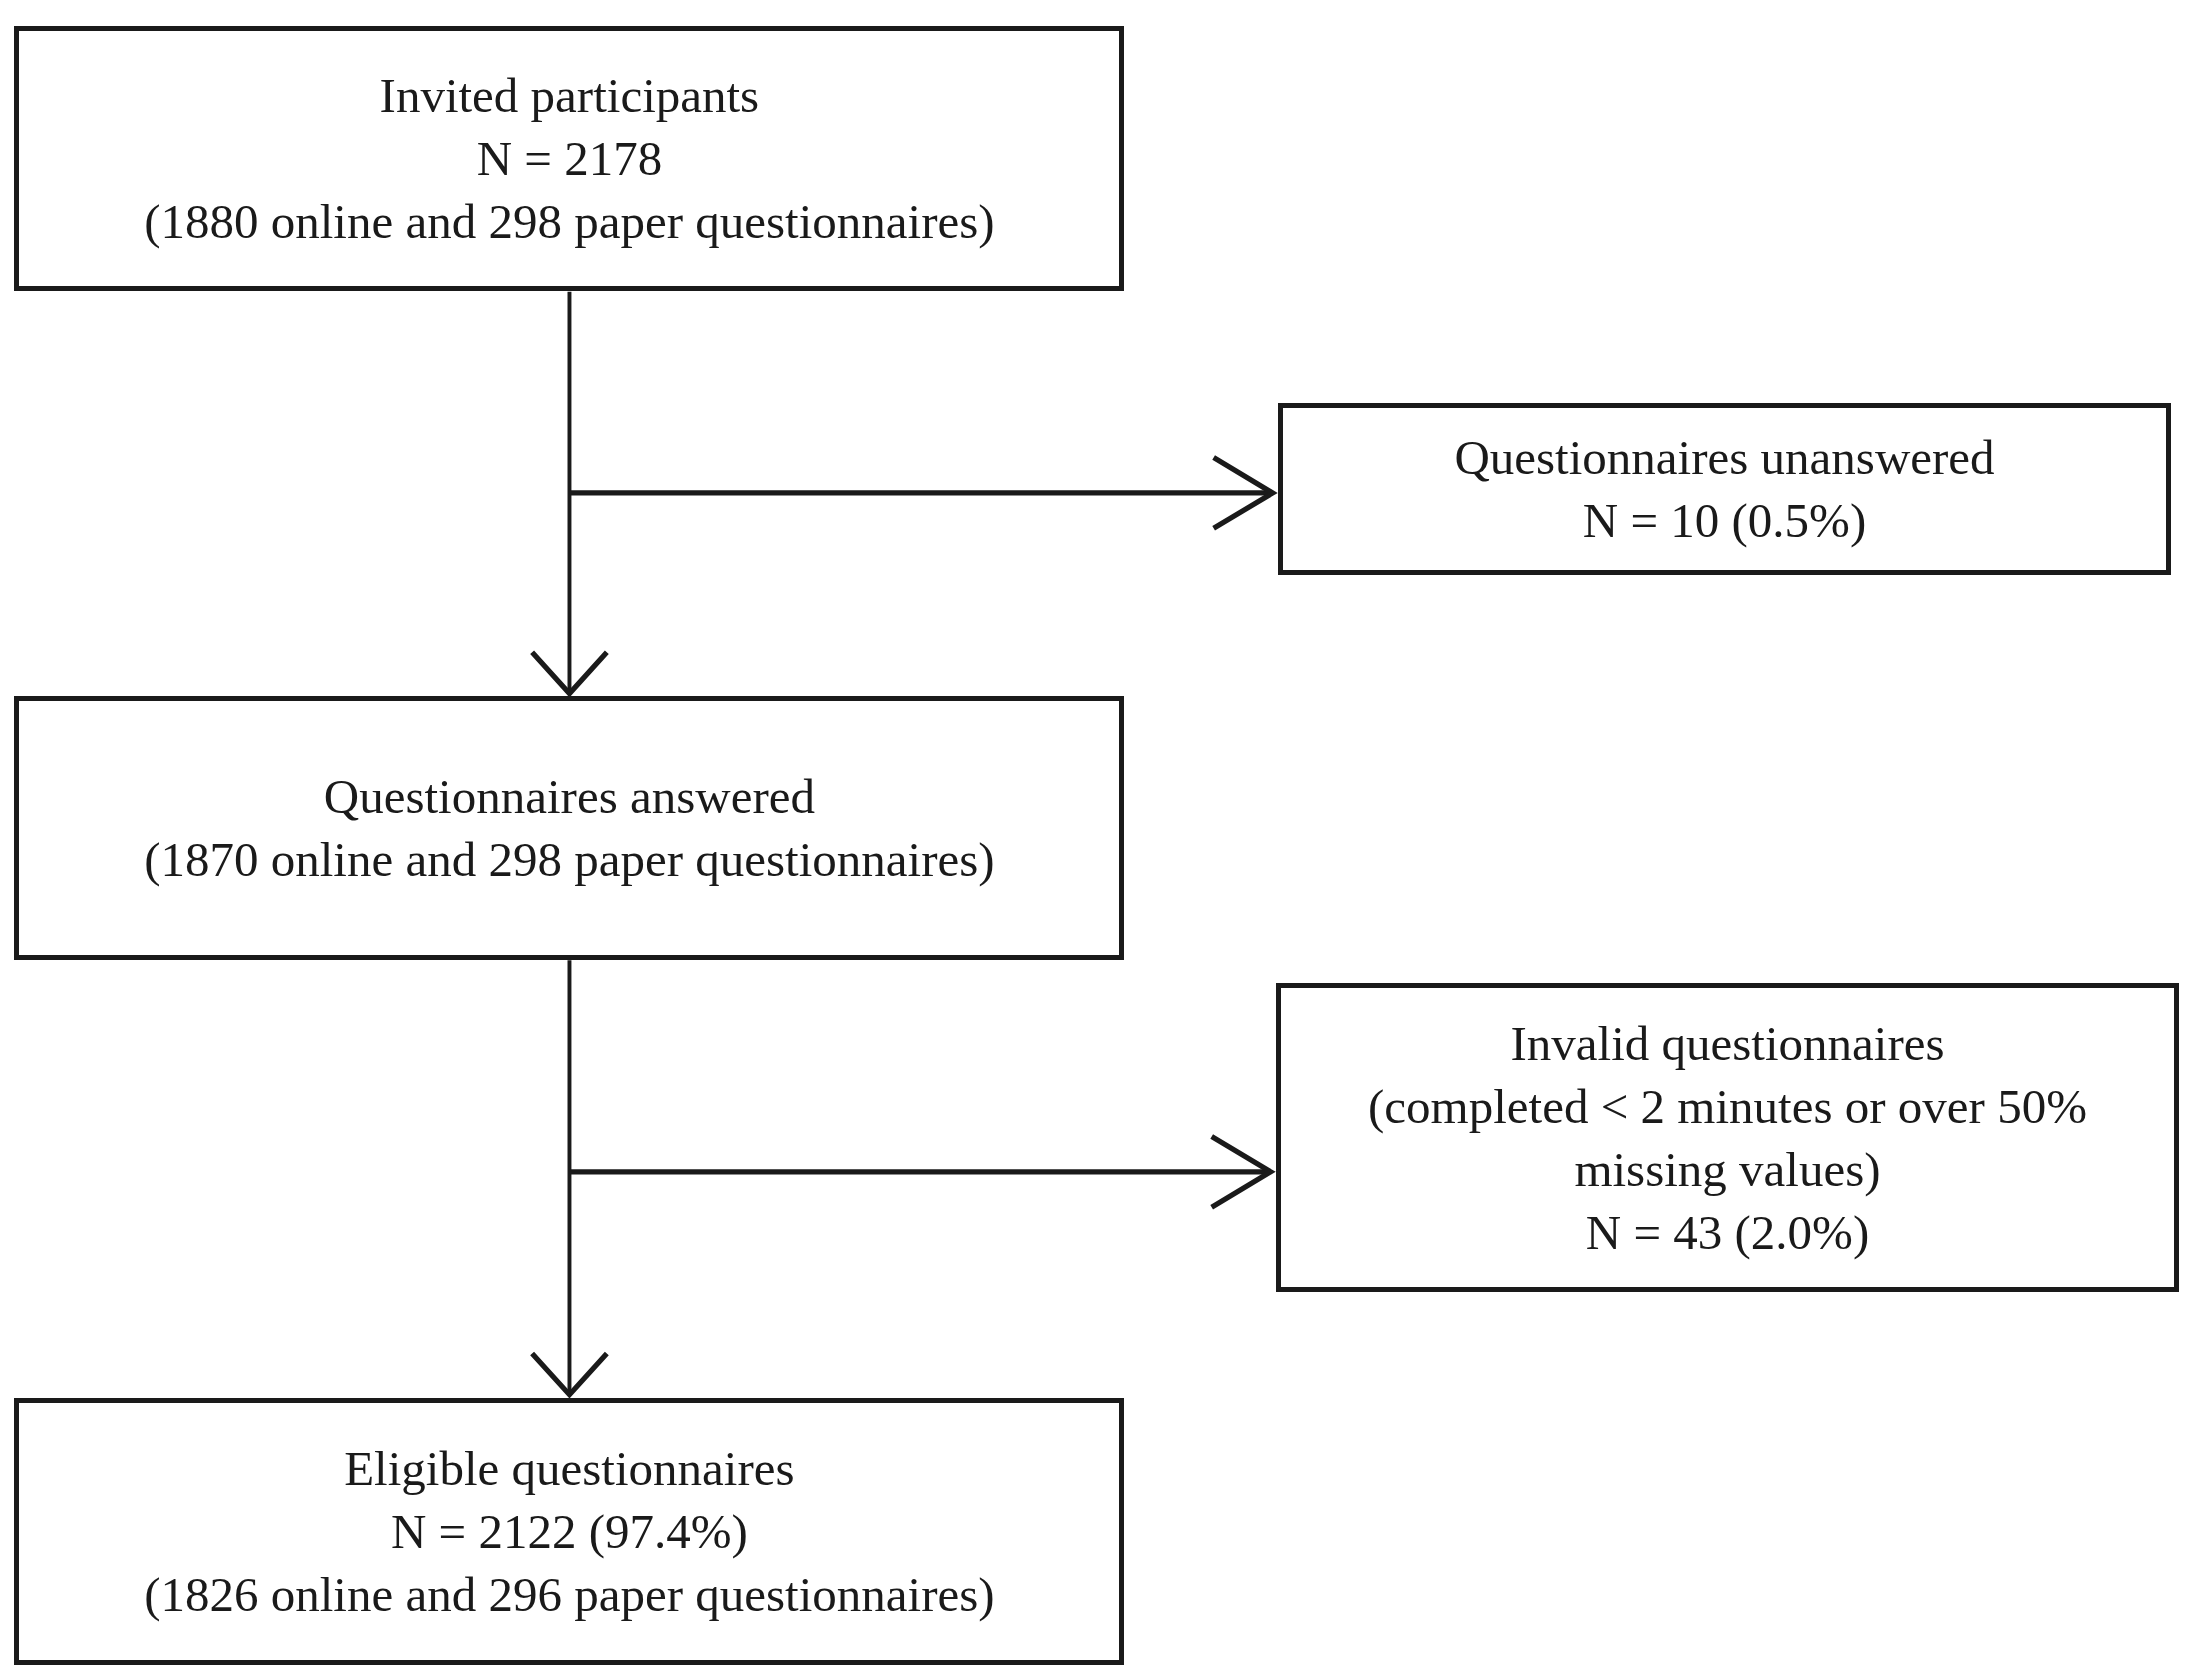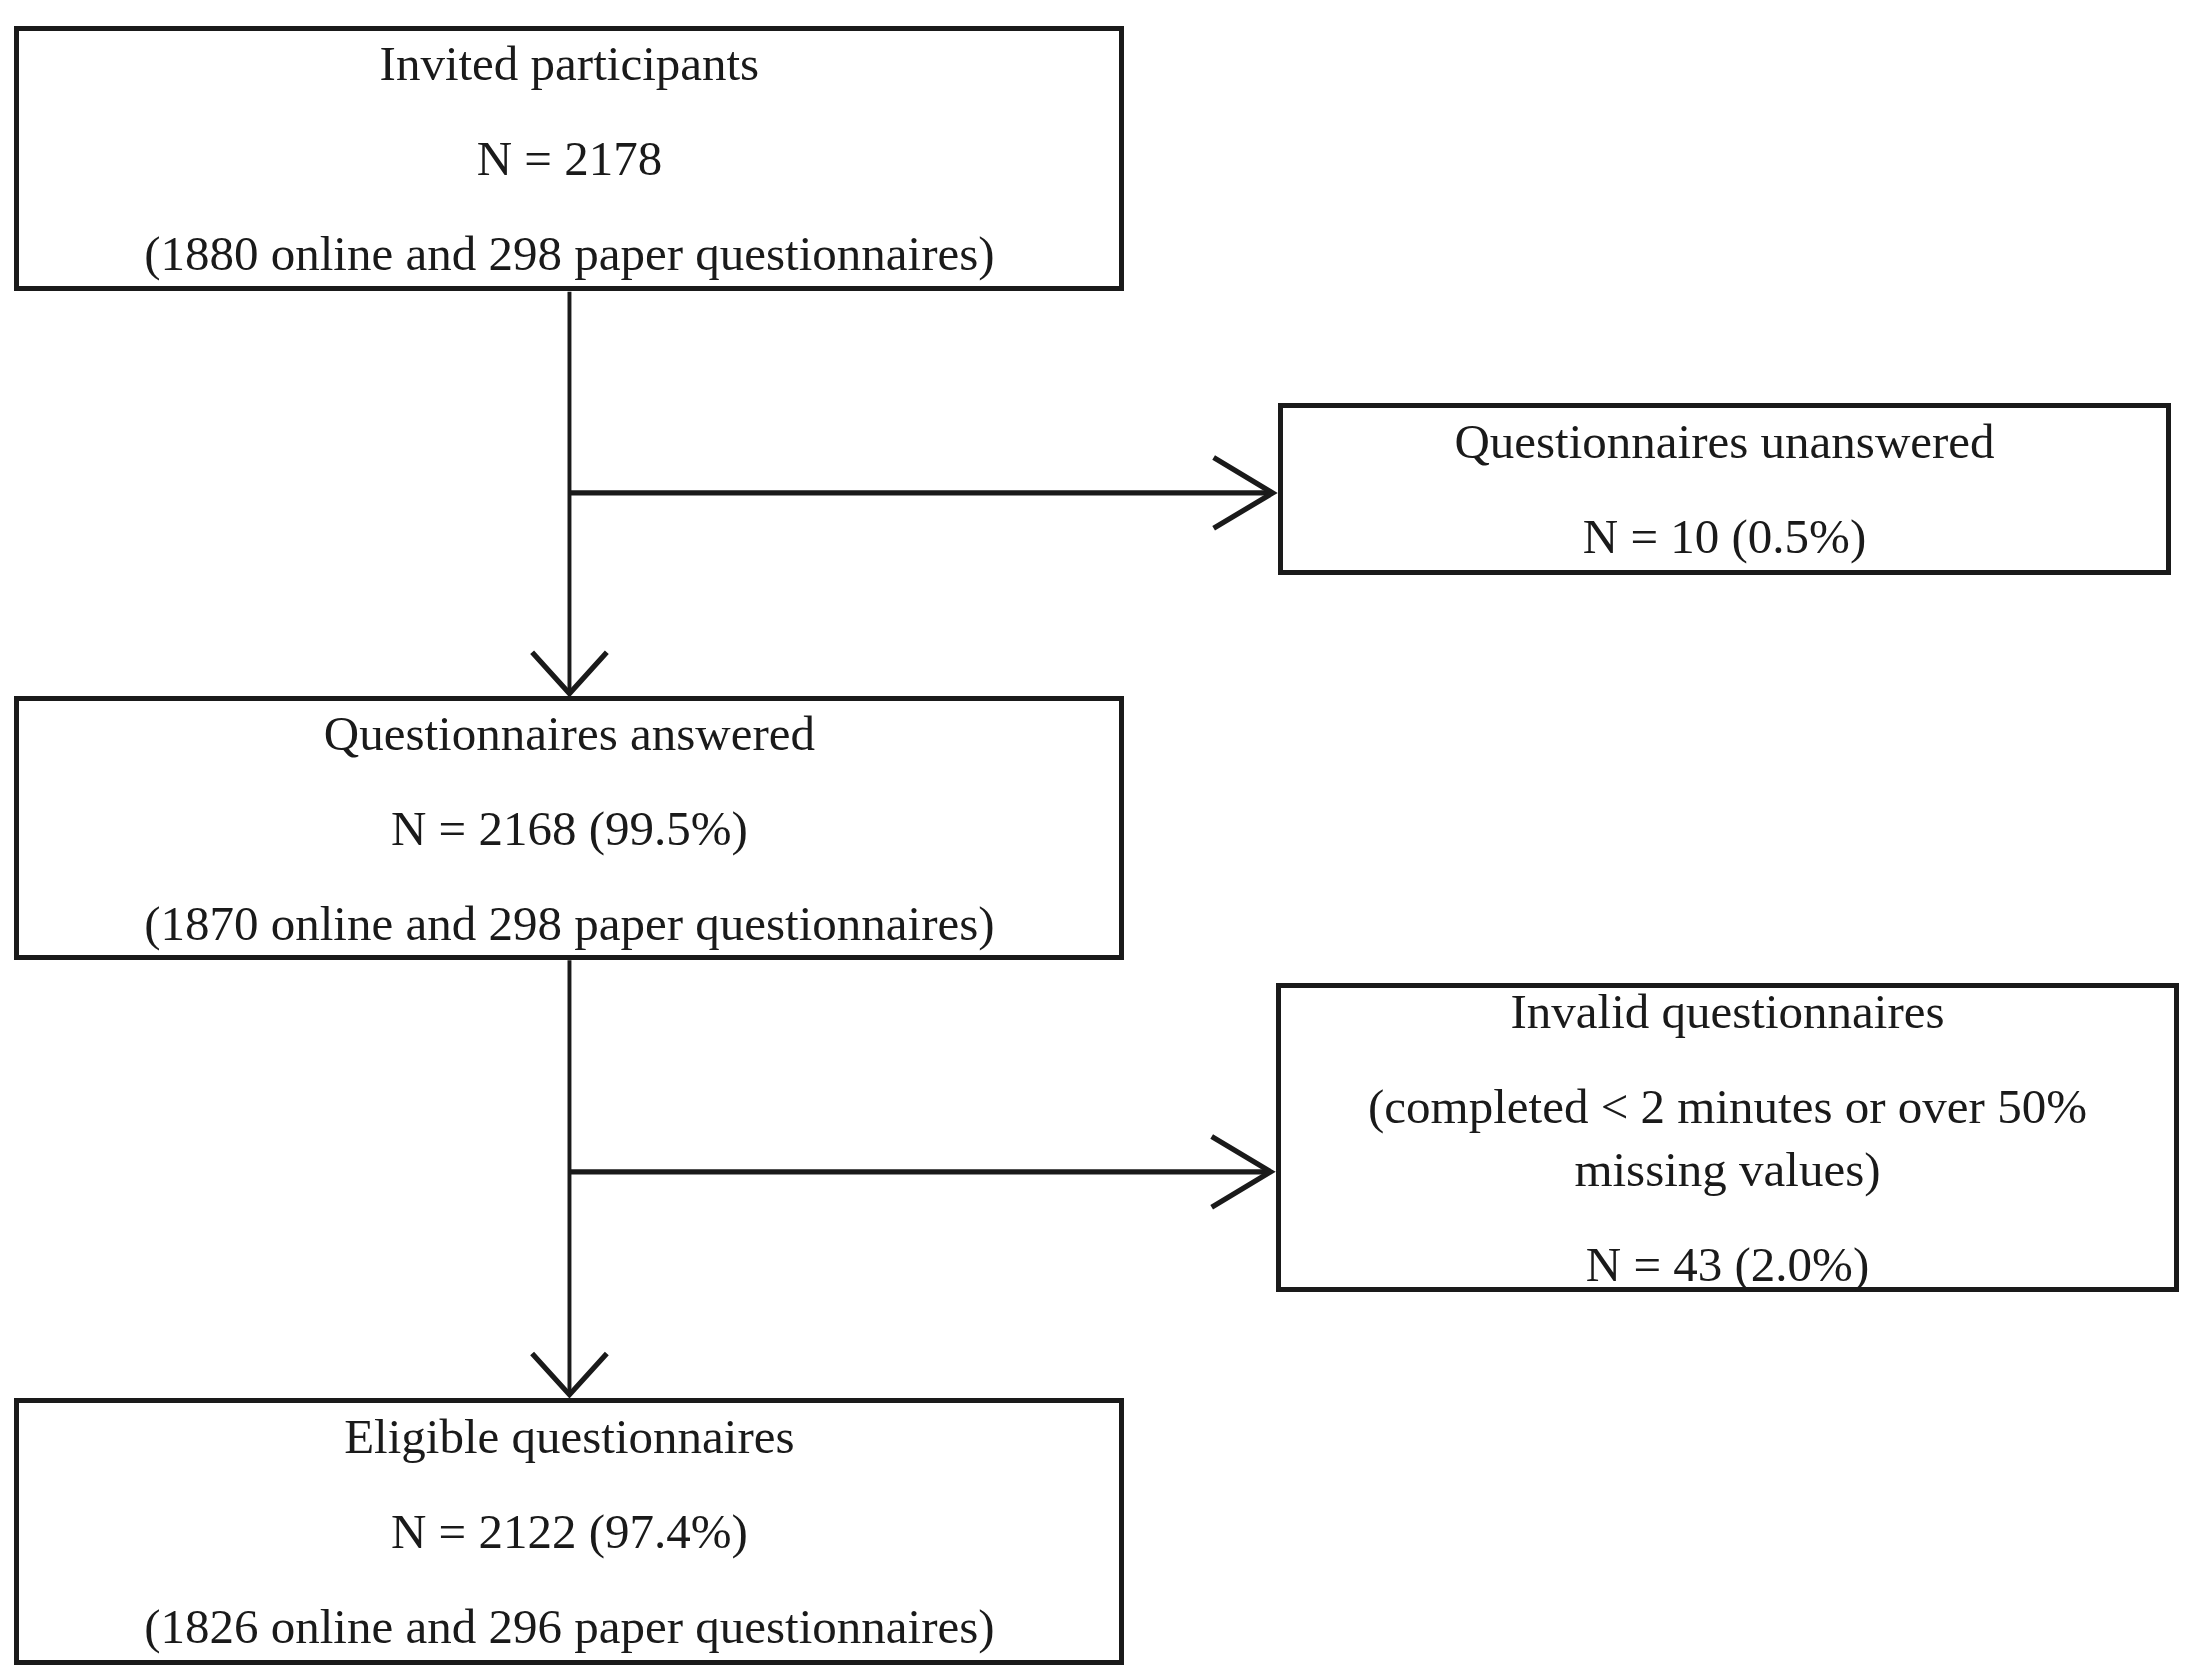--- a/index.html
+++ b/index.html
@@ -27,21 +27,20 @@
     border: 5.9px solid var(--ink);
     background: var(--paper);
     display: flex;
     flex-direction: column;
     justify-content: center;
     align-items: center;
     text-align: center;
     font-size: 49px;
     line-height: 63px;
     padding: 0 7.9px;
-    gap: 32px;
   }
   .flow-box .line {
     width: 100%;
   }
   #box-invited    { left: 14.4px;   top: 26px;   width: 1110px; height: 265px; }
   #box-unanswered { left: 1278px; top: 403px;  width: 893px; height: 172px; font-family: Liberation Serif, serif; }
   #box-answered   { left: 14.4px;   top: 696px; width: 1110px; height: 264px; }
   #box-invalid    { left: 1276px; top: 983px; width: 903px; height: 309px; }
   #box-eligible   { left: 14.4px;   top: 1398px; width: 1110px; height: 267px; }
 
@@ -91,21 +90,20 @@
     <div class="line">(1880 online and 298 paper questionnaires)</div>
   </div>
 
   <div class="flow-box" id="box-unanswered">
     <div class="line">Questionnaires unanswered</div>
     <div class="line">N = 10 (0.5%)</div>
   </div>
 
   <div class="flow-box" id="box-answered">
     <div class="line">Questionnaires answered</div>
-    <div class="line">N = 2168 (99.5%)</div>
     <div class="line">(1870 online and 298 paper questionnaires)</div>
   </div>
 
   <div class="flow-box" id="box-invalid">
     <div class="line">Invalid questionnaires</div>
     <div class="line">(completed &lt; 2 minutes or over 50% missing values)</div>
     <div class="line">N = 43 (2.0%)</div>
   </div>
 
   <div class="flow-box" id="box-eligible">

